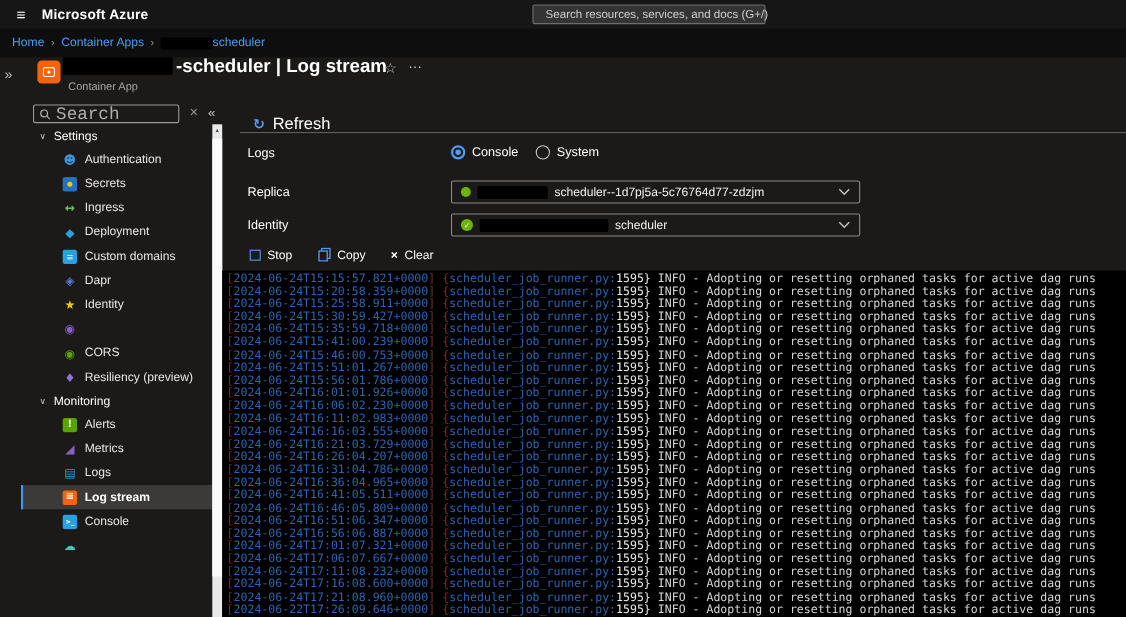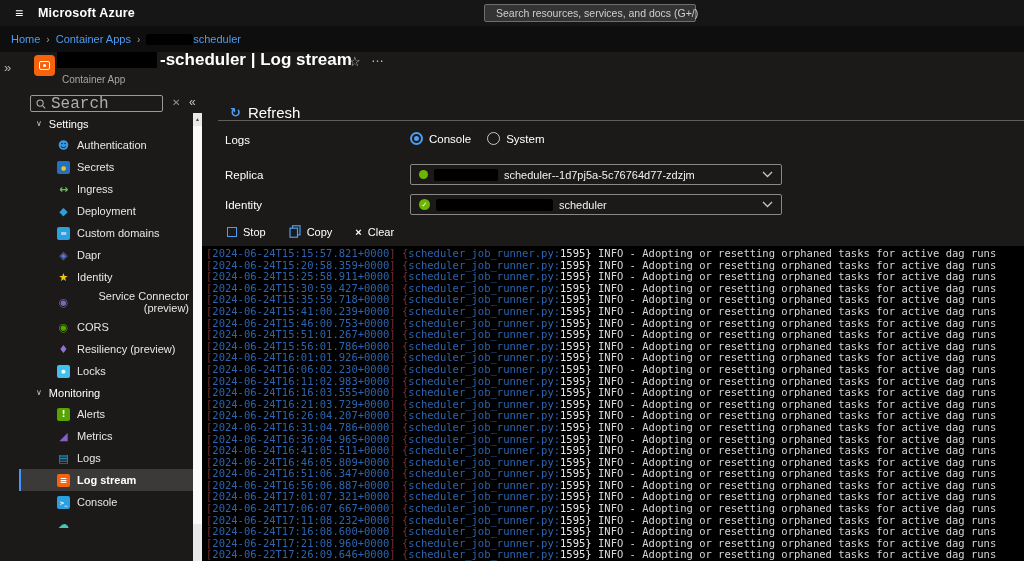--- a/index.html
+++ b/index.html
@@ -157,33 +157,28 @@
       <div class="nav-item">
         <span class="nav-ic" style="color: rgb(88, 120, 216);">◈</span>
         <span class="lbl">Dapr</span>
       </div>
       <div class="nav-item">
         <span class="nav-ic" style="color: rgb(242, 200, 15);">★</span>
         <span class="lbl">Identity</span>
       </div>
       <div class="nav-item">
         <span class="nav-ic" style="color: rgb(134, 97, 197);">◉</span>
-        <span class="lbl">Service Connector (preview)</span>
       </div>
       <div class="nav-item">
         <span class="nav-ic" style="color: rgb(87, 163, 0);">◉</span>
         <span class="lbl">CORS</span>
       </div>
       <div class="nav-item">
         <span class="nav-ic" style="color: rgb(148, 112, 219);">♦</span>
         <span class="lbl">Resiliency (preview)</span>
-      </div>
-      <div class="nav-item">
-        <span class="nav-ic boxed" style="color: rgb(255, 255, 255); background: rgb(62, 193, 238); font-size: 5px;">●</span>
-        <span class="lbl">Locks</span>
       </div>
       <div class="nav-group">
         <span class="nav-chev">∨</span>
         <span>Monitoring</span>
       </div>
       <div class="nav-item">
         <span class="nav-ic boxed" style="color: rgb(255, 255, 255); background: rgb(87, 163, 0); font-size: 9px; font-weight: 700;">!</span>
         <span class="lbl">Alerts</span>
       </div>
       <div class="nav-item">

